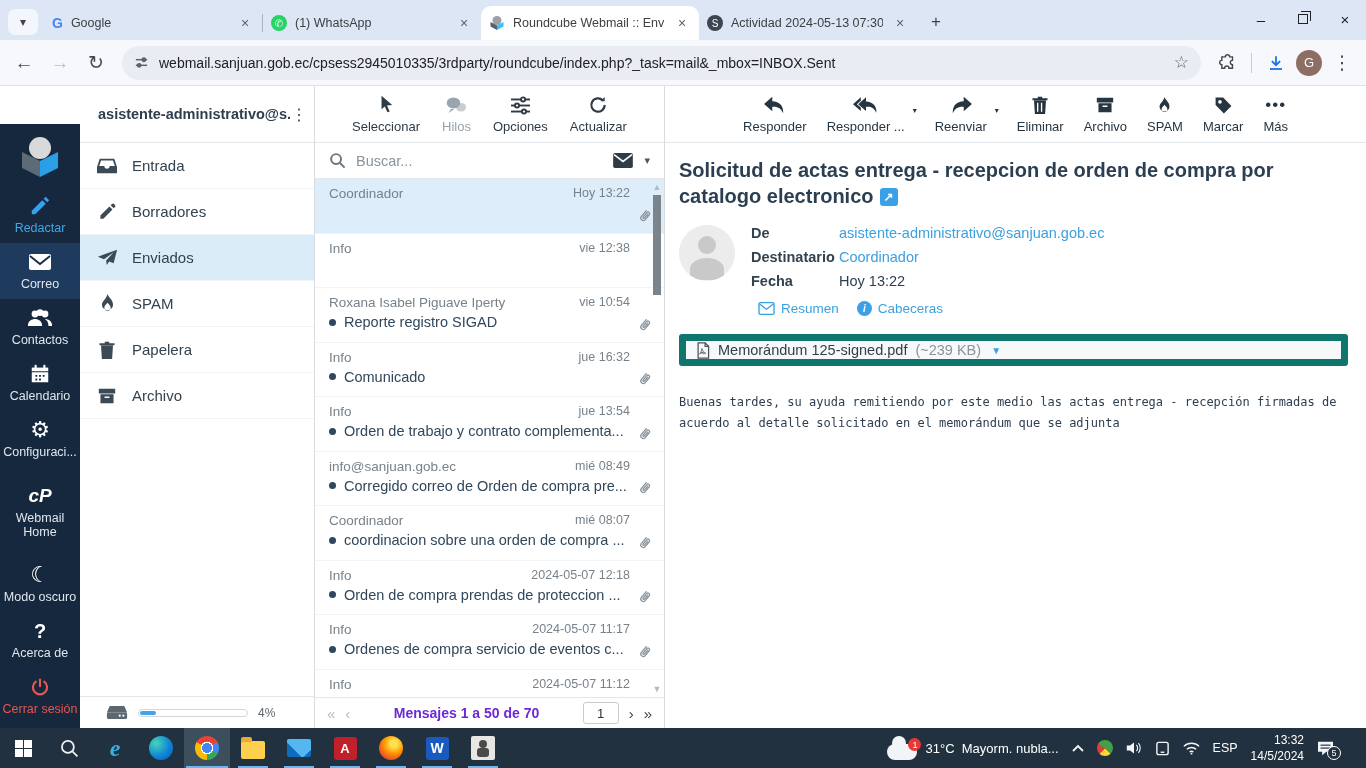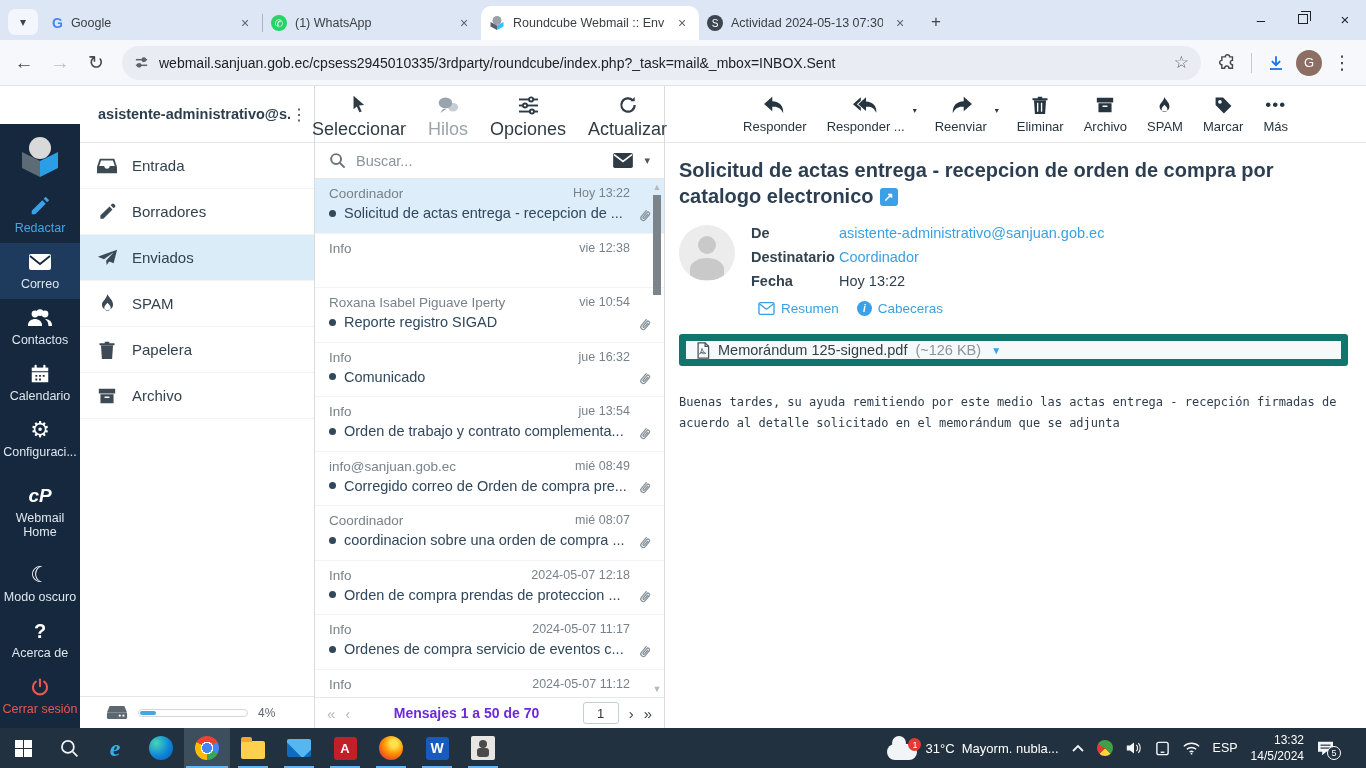--- a/index.html
+++ b/index.html
@@ -65,21 +65,21 @@
   .quota-bar { position:absolute; left:0; right:0; bottom:0; height:32px; border-top:1px solid #e4e7e9;
     display:flex; align-items:center; gap:10px; padding:0 14px 0 26px; background:#fff; }
   .quota-track { width:110px; height:8px; border:1px solid #d4d8db; border-radius:5px; position:relative; background:#fff; }
   .quota-fill { position:absolute; left:1px; top:1px; bottom:1px; width:16px; background:#42a5e8; border-radius:4px; }
   .quota-pct { font-size:12px; color:#5c666e; }
 
   
   .msglist { width:350px; background:#fff; border-right:1px solid #d8dcdf; display:flex; flex-direction:column; flex-shrink:0; position:relative; }
   .list-toolbar { height:57px; display:flex; align-items:flex-start; justify-content:center; gap:22px; padding-top:8px;
     border-bottom:1px solid #e4e7e9; }
-  .tbtn { display:flex; flex-direction:column; align-items:center; gap:3px; color:#2f3b45; font-size:18px; }
+  .tbtn { display:flex; flex-direction:column; align-items:center; gap:3px; color:#2f3b45; font-size:13px; }
   .tbtn .tic { height:22px; display:flex; align-items:center; justify-content:center; color:#2f3b45; }
   .tbtn.disabled, .tbtn.disabled .tic { color:#9aa4ac; }
   .searchbar { height:36px; display:flex; align-items:center; gap:10px; padding:0 14px; border-bottom:1px solid #e4e7e9; }
   .searchbar input { flex:1; border:none; outline:none; font-size:14.5px; color:#333; background:transparent;
     font-family:"Liberation Sans", sans-serif; }
   .searchbar input::placeholder { color:#8a949c; }
   .scope-env { color:#2f3b45; }
   .list-body { flex:1; overflow:hidden; position:relative; }
   .msg-row { height:54.5px; padding:7px 34px 0 14px; border-bottom:1px solid #f1f3f4; position:relative; }
   .msg-row.selected { background:#ddeefa; }
@@ -455,24 +455,20 @@
       <span style="color:#4c5860;font-size:11px;">▾</span>
     </div>
 
     <div class="list-body">
 
       <div class="msg-row selected">
         <div class="msg-l1">
             <span>Coordinador</span>
             <span class="mdate">Hoy 13:22</span>
           </div>
-        <div class="msg-l2">
-            <span class="dot"></span>
-            <span class="msub">Solicitud de actas entrega - recepcion de ...</span>
-          </div>
         <span class="clip">
             <svg width="15" height="17" viewBox="0 0 24 26" fill="none" stroke="currentColor" stroke-width="2" stroke-linecap="round" transform="rotate(40)">
               <path d="M8 4v12a4 4 0 0 0 8 0V6a2.6 2.6 0 0 0-5.2 0v9a1.4 1.4 0 0 0 2.8 0V7"></path>
             </svg>
           </span>
       </div>
       <div class="msg-row">
         <div class="msg-l1">
             <span>Info</span>
             <span class="mdate">vie 12:38</span>
@@ -710,21 +706,21 @@
 
       <div class="attach-bar">
         <span>
           <svg width="14" height="17" viewBox="0 0 20 24" fill="none" stroke="#49535c" stroke-width="1.8">
               <path d="M3 1h10l5 5v17H3z"></path>
               <path d="M13 1v5h5"></path>
               <path d="M7 14c2.5 3 4.5 3 7 2-3-1-5-4-5.5-7-.5 3-1 5-3.5 8 1.5-1.5 5-2.5 7-2.5" stroke-width="1.1"></path>
             </svg>
         </span>
         <span class="attach-name">Memorándum 125-signed.pdf</span>
-        <span class="attach-size">(~126 KB)</span>
+        <span class="attach-size">(~239 KB)</span>
         <span class="attach-caret">▼</span>
       </div>
 
       <div class="mbody">Buenas tardes, su ayuda remitiendo por este medio las actas entrega - recepción firmadas de acuerdo al detalle solicitado en el memorándum que se adjunta</div>
     </div>
   </div>
 </div>
 
 <div class="taskbar">
   <div class="tb-cell">

